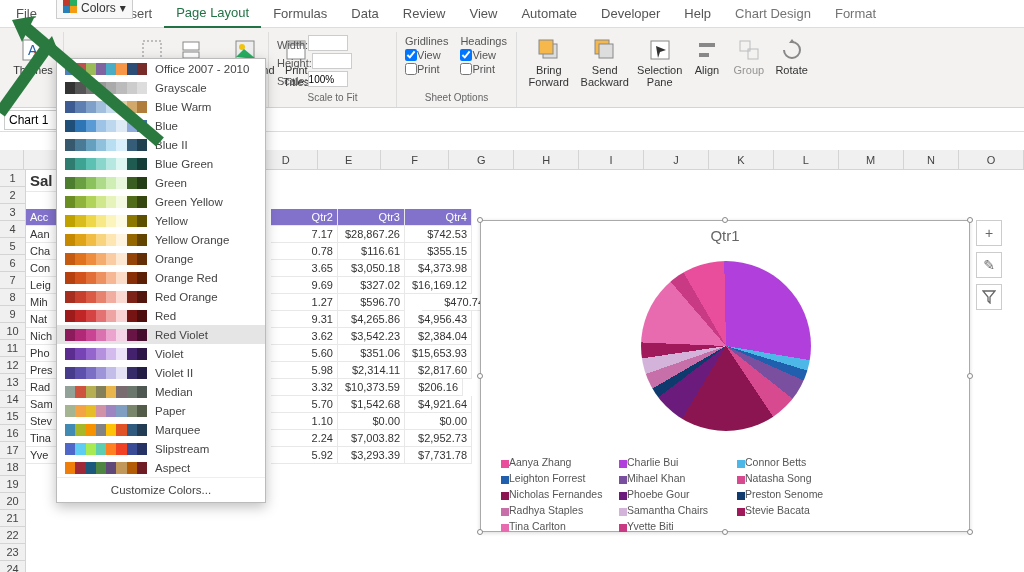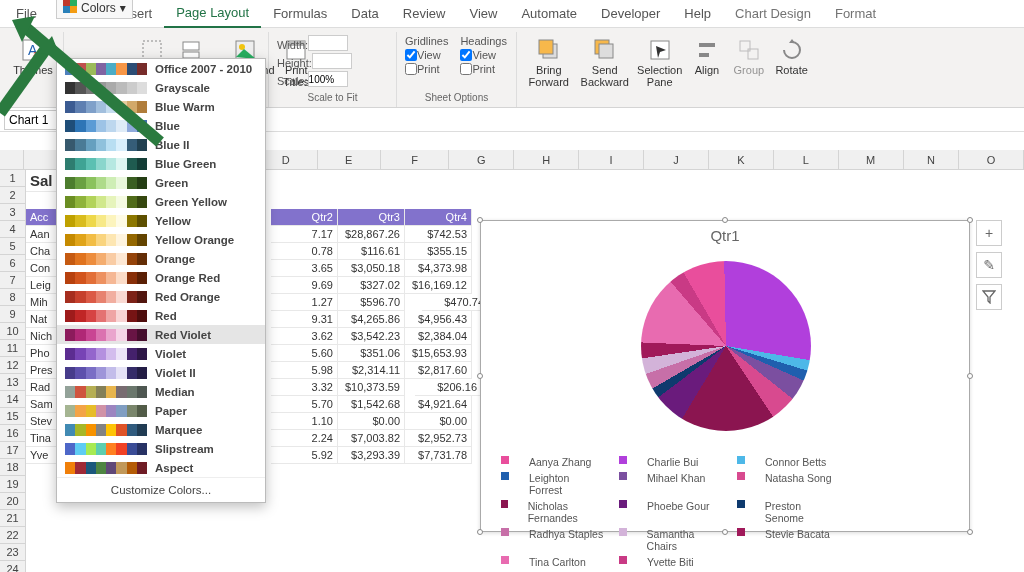--- a/index.html
+++ b/index.html
@@ -37,30 +37,30 @@
   .cell { position: absolute; border-right: 1px solid #e8e8e8; border-bottom: 1px solid #e8e8e8; font-size: 11px; padding: 1px 4px; display:flex; align-items:center; overflow:hidden; }
   .cell.header { background: #8272CC; color: #fff; justify-content: flex-end; }
   .cell.money { justify-content: flex-end; }
 
   
   .chart-container { position: absolute; top: 220px; left: 480px; width: 490px; height: 312px; border: 1px solid #aaa; background: #fff; box-shadow: 0 1px 4px rgba(0,0,0,.15); }
   .chart-handles { position: absolute; width: 6px; height: 6px; background: #fff; border: 1px solid #888; border-radius: 50%; }
   .chart-title { text-align: center; font-size: 15px; color: #666; padding-top: 6px; }
   .pie { position: absolute; top: 40px; left: 160px; width: 170px; height: 170px; border-radius: 50%; }
   .legend { position: absolute; top: 235px; left: 20px; right: 20px; display: flex; flex-wrap: wrap; gap: 4px 14px; font-size: 10.5px; color: #555; }
-  .legend-item { display: flex; align-items: flex-start; gap: 20px; width: 104px; }
+  .legend-item { display: flex; align-items: flex-end; gap: 0; width: 104px; }
   .legend-sw { width: 8px; height: 8px; }
 
   
   .chart-side-buttons { position: absolute; top: 220px; left: 976px; display: flex; flex-direction: column; gap: 6px; }
   .chart-side-btn { width: 26px; height: 26px; border: 1px solid #ccc; background: #fff; display: flex; align-items: center; justify-content: center; cursor: pointer; font-size: 14px; color: #666; }
 
   
   .color-dropdown { position: absolute; top: 58px; left: 56px; width: 210px; background: #fff; border: 1px solid #bbb; box-shadow: 0 4px 12px rgba(0,0,0,.25); z-index: 50; }
-  .color-item { display: flex; align-items: center; height: 19px; padding: 0 8px; gap: 8px; font-size: 11.5px; cursor: pointer; font-weight: bold; }
+  .color-item { display: flex; align-items: center; height: 19px; padding: 0 8px; gap: 8px; font-size: 11.5px; cursor: pointer; }
   .color-item.hover { background: #e5e5e5; }
   .color-swatch { width: 82px; height: 12px; display: flex; }
   .color-swatch span { flex: 1; }
   .color-label { flex: 1; color: #444; }
   .color-dropdown-footer { text-align: center; padding: 6px; font-size: 11.5px; border-top: 1px solid #eee; cursor: pointer; color: #444; }
 
   
   .arrow { position: absolute; z-index: 60; }
   .arrow svg { overflow: visible; }
 
@@ -343,21 +343,21 @@
       <div class="cell money" style="left: 245px; top: 175px; width: 67px; height: 17px;">5.60</div>
       <div class="cell money" style="left: 312px; top: 175px; width: 67px; height: 17px;">$351.06</div>
       <div class="cell money" style="left: 379px; top: 175px; width: 67px; height: 17px;">$15,653.93</div>
       <div class="cell " style="left: 0px; top: 192px; width: 35px; height: 17px;">Pres</div>
       <div class="cell money" style="left: 245px; top: 192px; width: 67px; height: 17px;">5.98</div>
       <div class="cell money" style="left: 312px; top: 192px; width: 67px; height: 17px;">$2,314.11</div>
       <div class="cell money" style="left: 379px; top: 192px; width: 67px; height: 17px;">$2,817.60</div>
       <div class="cell " style="left: 0px; top: 209px; width: 35px; height: 17px;">Rad</div>
       <div class="cell money" style="left: 245px; top: 209px; width: 67px; height: 17px;">3.32</div>
       <div class="cell money" style="left: 312px; top: 209px; width: 67px; height: 17px;">$10,373.59</div>
-      <div class="cell money" style="left: 389px; top: 209px; width: 67px; height: 17px;">$206.16</div>
+      <div class="cell money" style="left: 370px; top: 209px; width: 67px; height: 17px;">$206.16</div>
       <div class="cell " style="left: 0px; top: 226px; width: 35px; height: 17px;">Sam</div>
       <div class="cell money" style="left: 245px; top: 226px; width: 67px; height: 17px;">5.70</div>
       <div class="cell money" style="left: 312px; top: 226px; width: 67px; height: 17px;">$1,542.68</div>
       <div class="cell money" style="left: 379px; top: 226px; width: 67px; height: 17px;">$4,921.64</div>
       <div class="cell " style="left: 0px; top: 243px; width: 35px; height: 17px; text-align: center;">Stev</div>
       <div class="cell money" style="left: 245px; top: 243px; width: 67px; height: 17px;">1.10</div>
       <div class="cell money" style="left: 312px; top: 243px; width: 67px; height: 17px;">$0.00</div>
       <div class="cell money" style="left: 379px; top: 243px; width: 67px; height: 17px;">$0.00</div>
       <div class="cell " style="left: 0px; top: 260px; width: 35px; height: 17px;">Tina</div>
       <div class="cell money" style="left: 245px; top: 260px; width: 67px; height: 17px;">2.24</div>

